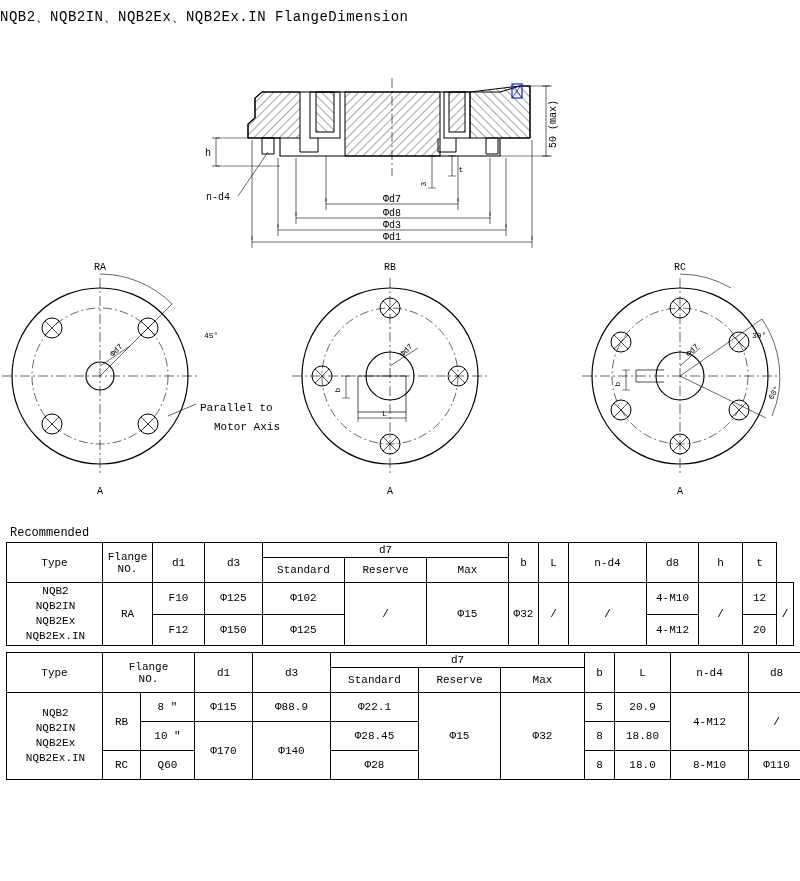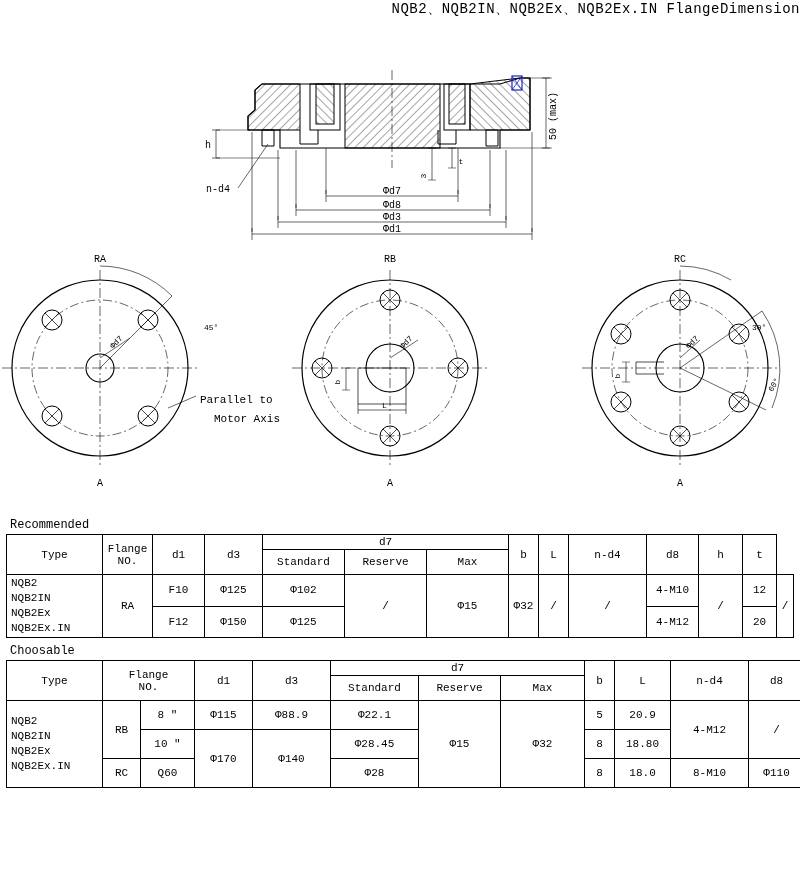--- a/index.html
+++ b/index.html
@@ -5,24 +5,24 @@
   html,body{margin:0;padding:0;}
   body{
     width:800px;height:881px;
     background:#ffffff;
     font-family:"Liberation Mono", monospace;
     color:#000;
     position:relative;
     overflow:hidden;
   }
   .title{
-    text-align:right;
+    text-align:left;
     font-size:14px;
     letter-spacing:0.5px;
-    padding-top:0;
+    padding-top:8px;
     font-family:"Liberation Mono", monospace;
   }
   .drawing-area{position:relative;width:800px;height:490px;}
   svg{display:block;}
   .lbl{font-family:"Liberation Mono", monospace;font-size:10px;fill:#000;}
   .lbl-sm{font-family:"Liberation Mono", monospace;font-size:8px;fill:#000;}
   .lbl-md{font-family:"Liberation Mono", monospace;font-size:11px;fill:#000;}
   .tablewrap{padding:0 6px;margin-top:10px;}
   .caption{font-size:12px;margin:2px 0 2px 4px;font-family:"Liberation Mono", monospace;}
   table{
@@ -33,21 +33,21 @@
     table-layout:fixed;
   }
   table td,table th{
     border:1px solid #000;
     text-align:center;
     vertical-align:middle;
     padding:1px 2px;
     font-weight:normal;
   }
   .tall{height:22px;}
-  .typecell{text-align:left;padding-left:4px;line-height:15px;font-size:11px;}
+  .typecell{text-align:center;padding-left:4px;line-height:15px;font-size:11px;}
 </style>
 </head>
 <body>
 
 <div class="title">NQB2、NQB2IN、NQB2Ex、NQB2Ex.IN FlangeDimension</div>
 
 <div class="drawing-area">
 <svg width="800" height="480" viewBox="0 0 800 480">
   <defs>
     <pattern id="hatch" width="6" height="6" patternTransform="rotate(45)" patternUnits="userSpaceOnUse">
@@ -330,21 +330,20 @@
       <td>Φ150</td>
       <td>Φ125</td>
       <td>4-M12</td>
       <td>20</td>
     </tr>
   </tbody>
     </table>
 </div>
 
 <div class="tablewrap" style="margin-top:6px">
-  <div class="caption">Choosable</div>
   <table>
     <colgroup>
       <col style="width:96px">
         <col style="width:38px">
         <col style="width:54px">
         <col style="width:58px">
       <col style="width:78px">
         <col style="width:88px">
         <col style="width:82px">
         <col style="width:84px">

